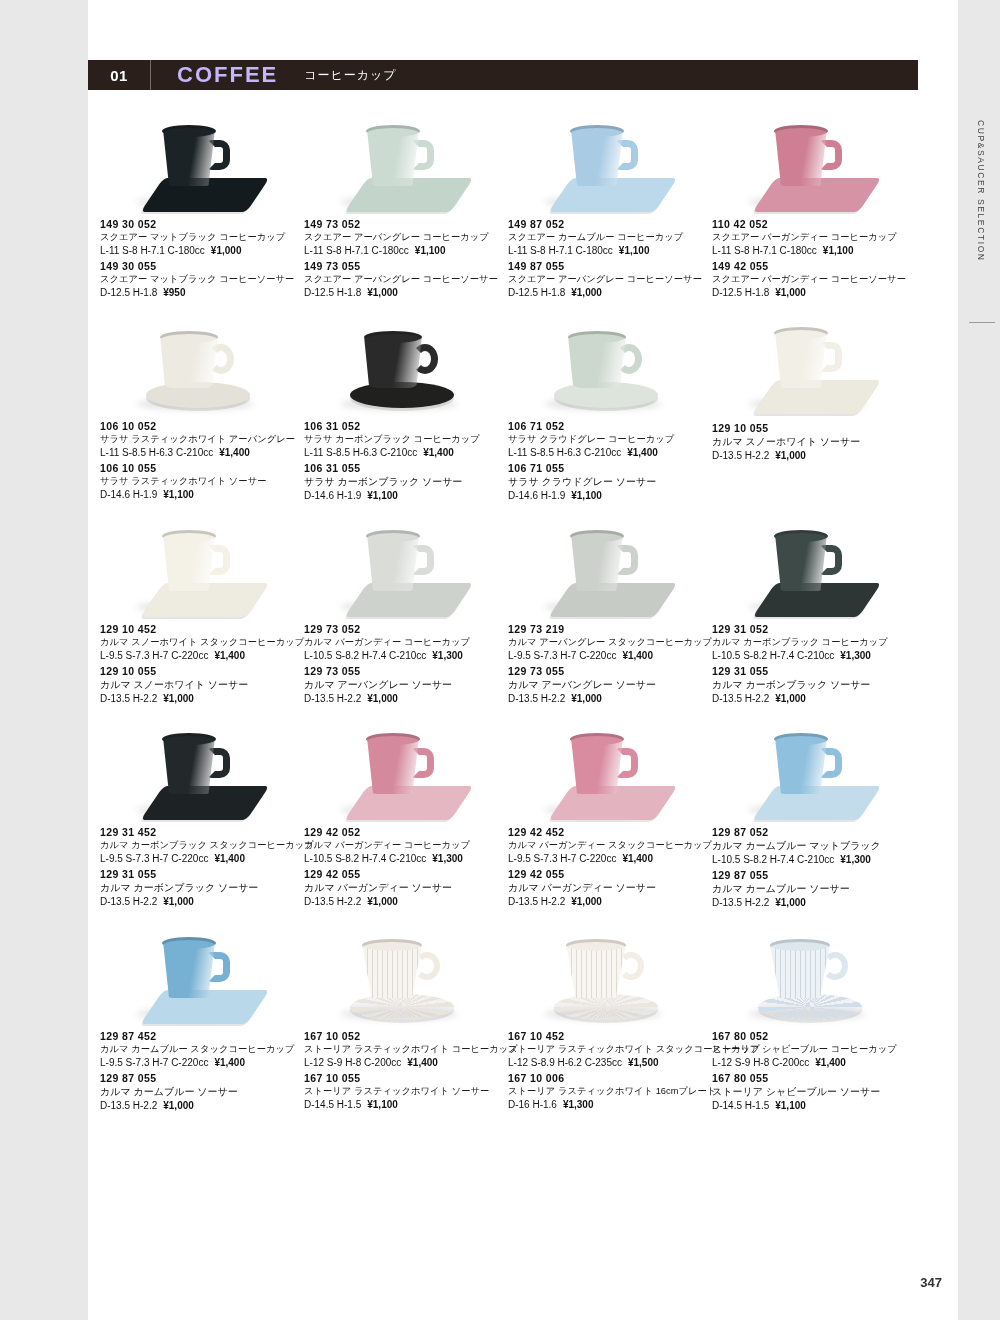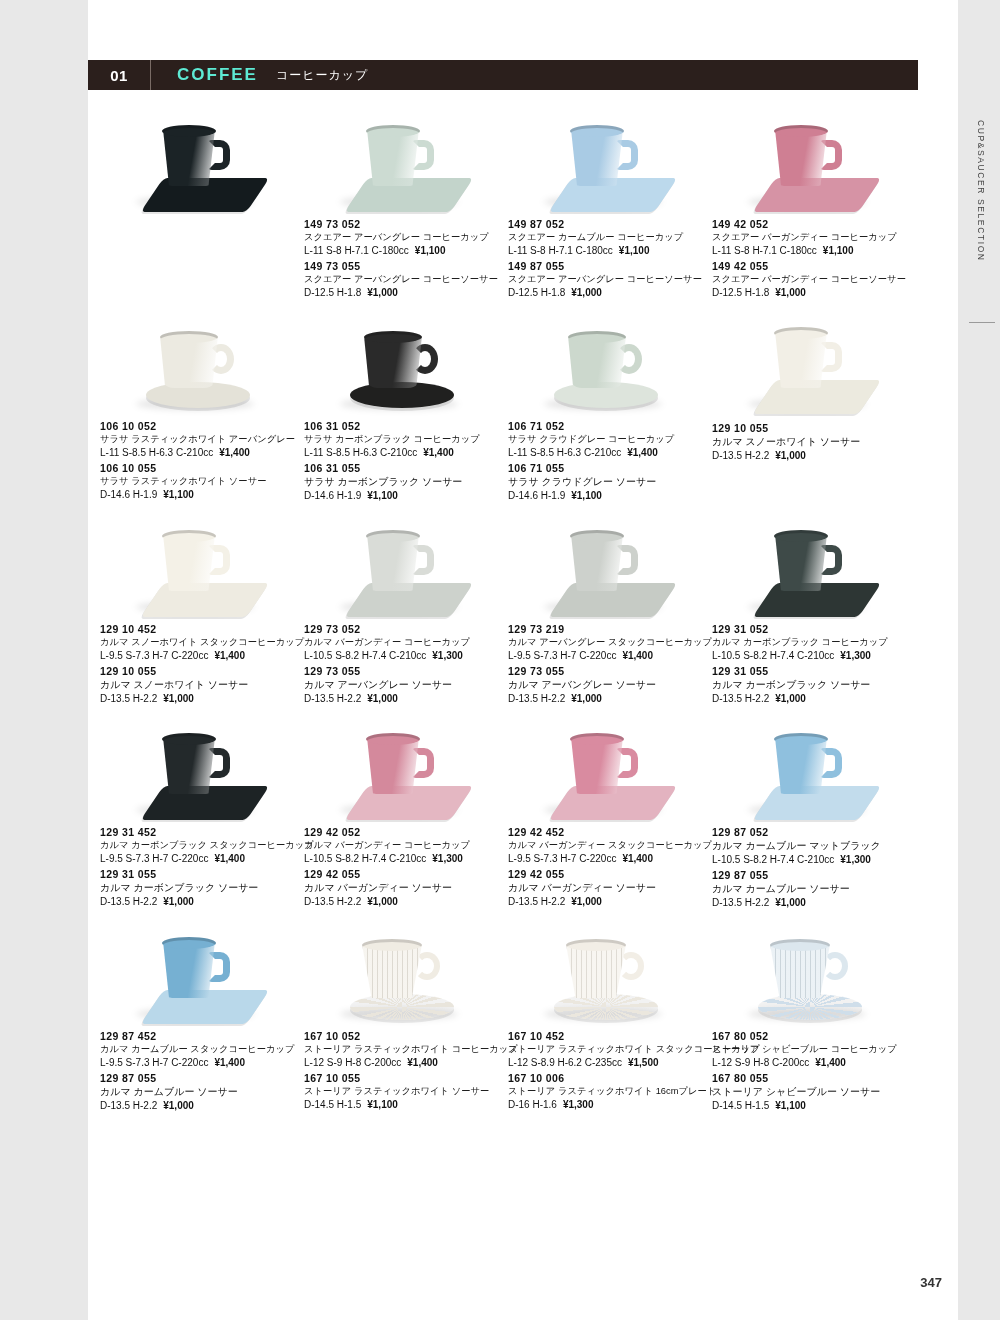--- a/index.html
+++ b/index.html
@@ -36,25 +36,25 @@
     position:absolute; left:88px; top:60px; width:830px; height:30px;
     background:#2b1f1c;
     display:flex; align-items:center;
   }
   .header .num {
     width:62px; text-align:center; color:#fff;
     font-size:15px; font-weight:bold; letter-spacing:0.5px;
   }
   .header .divider { width:1px; height:30px; background:#7a6c66; }
   .header .en {
-    color:#5eead4; font-size:17px; font-weight:bold; letter-spacing:2px;
+    color:#c4b5fd; font-size:22px; font-weight:bold; letter-spacing:2px;
     margin-left:26px;
   }
   .header .ja {
-    color:#fff; font-size:12px; letter-spacing:1px; margin-left:18px;
+    color:#fff; font-size:12px; letter-spacing:1px; margin-left:26px;
   }
 
   
   .grid {
     position:absolute; left:100px; top:100px; width:818px;
   }
   .row { display:flex; width:818px; }
   .cell { width:204px; }
   .thumb {
     height:118px; position:relative;
@@ -141,20 +141,30 @@
         <div class="thumb">
           <div class="scene">
             <div class="shadow" style="left: 36px; top: 96px; width: 118px; height: 12px;"></div>
             <div class="saucer-sq" style="left: 52px; top: 78px; background: rgb(20, 27, 30); box-shadow: rgba(0, 0, 0, 0.1) 0px 2px 0px;"></div>
             <div class="handle" style="left: 108px; top: 40px; width: 22px; height: 30px; border-width: 7px; border-color: rgb(27, 35, 38) rgb(27, 35, 38) rgb(27, 35, 38) transparent;"></div>
             <div class="cupbody taper" style="left: 62px; top: 30px; width: 54px; height: 56px; background: linear-gradient(100deg, rgb(27, 35, 38) 55%, rgba(255, 255, 255, 0.32)); clip-path: polygon(2% 0px, 98% 0px, 86% 100%, 13% 100%);"></div>
             <div class="cuprim" style="left: 62px; top: 25px; width: 54px; height: 12px; background: rgb(27, 35, 38); box-shadow: rgba(0, 0, 0, 0.18) 0px 3px 0px inset;"></div>
           </div>
         </div>
         <div class="info">
+          <div>
+            <div class="code">149 30 052</div>
+            <div class="jname small">スクエアー マットブラック コーヒーカップ</div>
+            <div class="spec"><span>L-11 S-8 H-7.1 C-180cc</span><span class="price">¥1,000</span></div>
+          </div>
+          <div class="blk2">
+            <div class="code">149 30 055</div>
+            <div class="jname small">スクエアー マットブラック コーヒーソーサー</div>
+            <div class="spec"><span>D-12.5 H-1.8</span><span class="price">¥950</span></div>
+          </div>
         </div>
       </div>
       <div class="cell">
         <div class="thumb">
           <div class="scene">
             <div class="shadow" style="left: 36px; top: 96px; width: 118px; height: 12px;"></div>
             <div class="saucer-sq" style="left: 52px; top: 78px; background: rgb(195, 212, 203); box-shadow: rgba(0, 0, 0, 0.1) 0px 2px 0px;"></div>
             <div class="handle" style="left: 108px; top: 40px; width: 22px; height: 30px; border-width: 7px; border-color: rgb(204, 219, 210) rgb(204, 219, 210) rgb(204, 219, 210) transparent;"></div>
             <div class="cupbody taper" style="left: 62px; top: 30px; width: 54px; height: 56px; background: linear-gradient(100deg, rgb(204, 219, 210) 55%, rgba(255, 255, 255, 0.32)); clip-path: polygon(2% 0px, 98% 0px, 86% 100%, 13% 100%);"></div>
             <div class="cuprim" style="left: 62px; top: 25px; width: 54px; height: 12px; background: rgb(204, 219, 210); box-shadow: rgba(0, 0, 0, 0.18) 0px 3px 0px inset;"></div>
@@ -201,21 +211,21 @@
           <div class="scene">
             <div class="shadow" style="left: 36px; top: 96px; width: 118px; height: 12px;"></div>
             <div class="saucer-sq" style="left: 52px; top: 78px; background: rgb(214, 147, 165); box-shadow: rgba(0, 0, 0, 0.1) 0px 2px 0px;"></div>
             <div class="handle" style="left: 108px; top: 40px; width: 22px; height: 30px; border-width: 7px; border-color: rgb(207, 127, 147) rgb(207, 127, 147) rgb(207, 127, 147) transparent;"></div>
             <div class="cupbody taper" style="left: 62px; top: 30px; width: 54px; height: 56px; background: linear-gradient(100deg, rgb(207, 127, 147) 55%, rgba(255, 255, 255, 0.32)); clip-path: polygon(2% 0px, 98% 0px, 86% 100%, 13% 100%);"></div>
             <div class="cuprim" style="left: 62px; top: 25px; width: 54px; height: 12px; background: rgb(207, 127, 147); box-shadow: rgba(0, 0, 0, 0.18) 0px 3px 0px inset;"></div>
           </div>
         </div>
         <div class="info">
           <div>
-            <div class="code">149 42 052</div>
+            <div class="code">110 42 052</div>
             <div class="jname small">スクエアー バーガンディー コーヒーカップ</div>
             <div class="spec"><span>L-11 S-8 H-7.1 C-180cc</span><span class="price">¥1,100</span></div>
           </div>
           <div class="blk2">
             <div class="code">149 42 055</div>
             <div class="jname small">スクエアー バーガンディー コーヒーソーサー</div>
             <div class="spec"><span>D-12.5 H-1.8</span><span class="price">¥1,000</span></div>
           </div>
         </div>
       </div>

